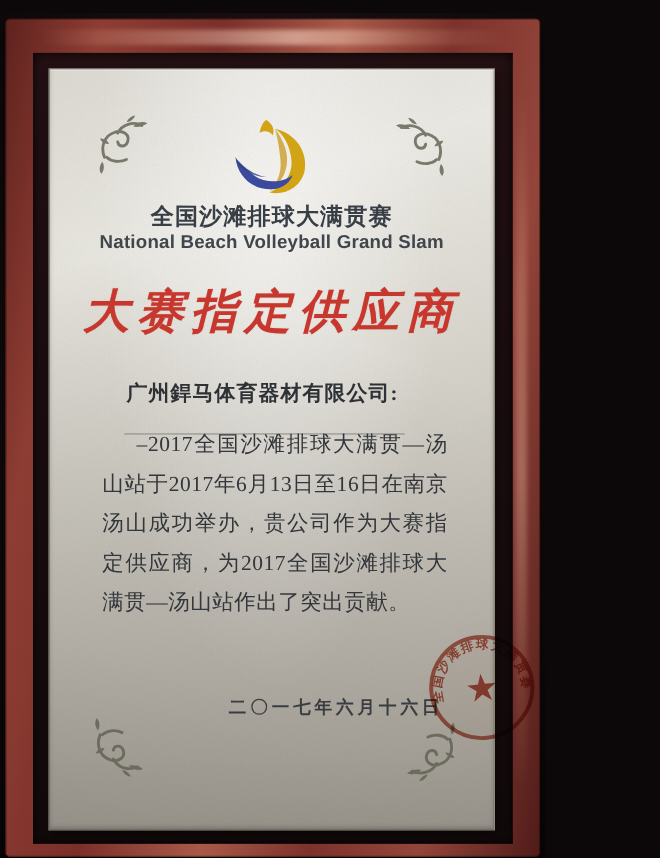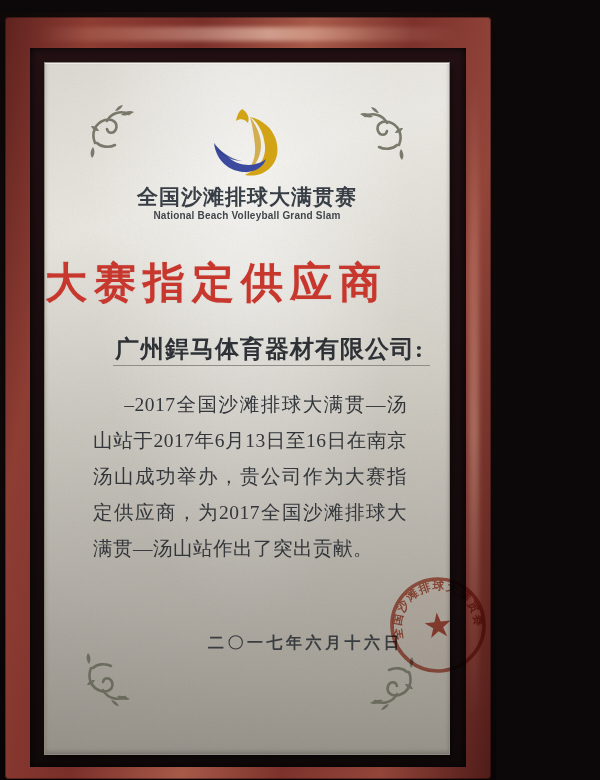--- a/index.html
+++ b/index.html
@@ -58,34 +58,35 @@
   
   .logo{position:absolute;top:46px;left:50%;transform:translateX(-50%);}
   .brand-title{
     position:absolute;top:120px;left:0;right:0;text-align:center;
     font-family:"Liberation Sans", sans-serif;font-weight:bold;
     font-size:21px;letter-spacing:1px;color:#383e45;
   }
   .brand-sub{
     position:absolute;top:147px;left:0;right:0;text-align:center;
     font-family:"Liberation Sans", sans-serif;font-weight:bold;
-    font-size:10px;letter-spacing:.2px;color:#41464c;
+    font-size:17px;letter-spacing:.2px;color:#41464c;
   }
   
   .headline{
-    position:absolute;top:192px;left:0;right:0;text-align:left;
+    position:absolute;top:192px;left:0;right:0;text-align:center;
     font-family:"Liberation Sans", sans-serif;font-weight:bold;
     font-size:42px;letter-spacing:7px;color:#c8372d;
     text-shadow:0 0 1px rgba(170,30,20,.35);
+    font-style:italic;
   }
   
   .recipient{
-    position:absolute;top:270px;left:68px;
-    font-size:24px;font-weight:bold;color:#2e3236;
-    border-bottom:1px solid #8f8d86;padding:0 6px 0 2px;letter-spacing:1px;
+    position:absolute;top:282px;left:68px;
+    font-size:19px;font-weight:bold;color:#2e3236;
+    border-bottom:1px solid #8f8d86;padding:0 6px 23px 2px;letter-spacing:1px;
   }
   .body-text{
     position:absolute;top:324px;left:48px;right:42px;
     font-size:19.5px;line-height:36px;color:#33363a;
     text-align:justify;text-indent:1.6em;letter-spacing:.5px;
   }
   
   .sig-committee{
     position:absolute;top:538px;right:18px;
     font-size:18px;color:#3a3d40;letter-spacing:2px;font-weight:bold;

